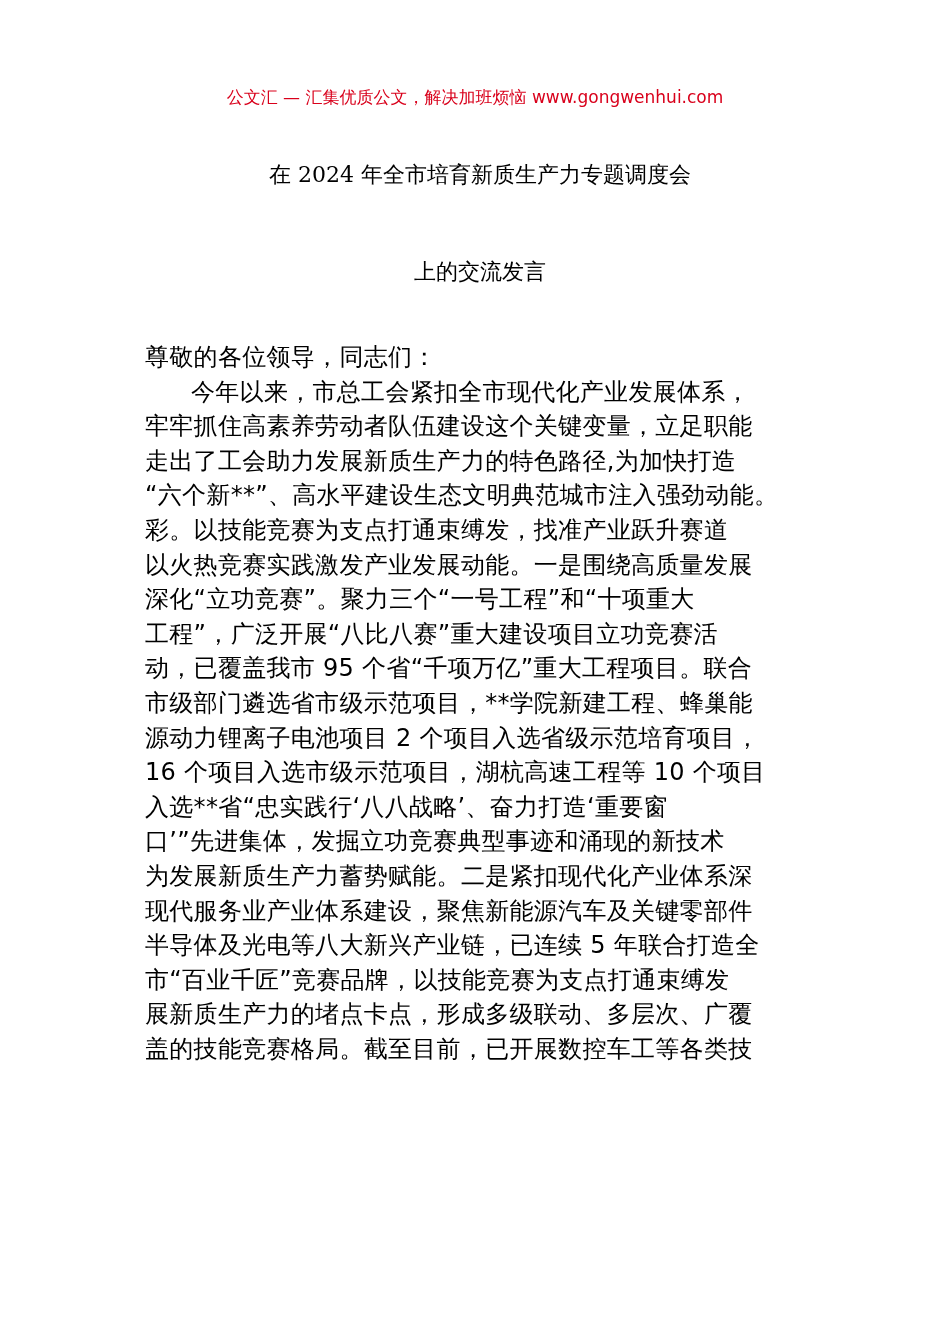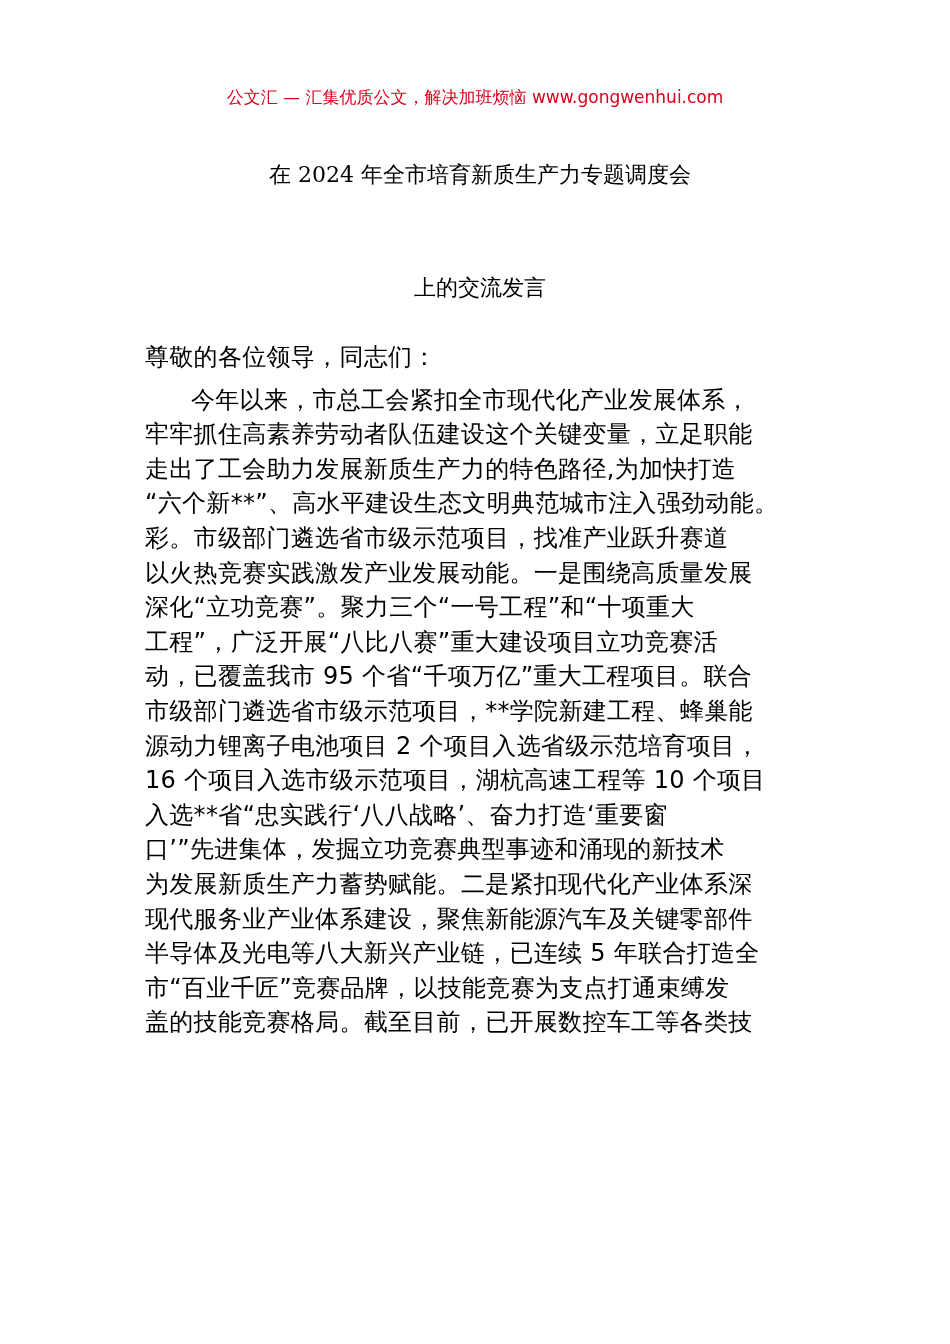--- a/index.html
+++ b/index.html
@@ -3,47 +3,48 @@
 <meta charset="utf-8">
 <style>
   html, body { margin: 0; padding: 0; background: #ffffff; }
   body { width: 950px; height: 1344px; position: relative; overflow: hidden;
          font-family: "DejaVu Sans", "Liberation Sans", sans-serif; color: #000; }
   .banner { position: absolute; top: 86px; left: 0; width: 950px; text-align: center;
             color: #d9001b; font-size: 17px; line-height: 22px; }
   .title { position: absolute; left: 140px; width: 680px; text-align: center;
            font-family: "DejaVu Serif", "Liberation Serif", serif; font-size: 22px; line-height: 40px; }
   .t1 { top: 155px; }
-  .t2 { top: 268px; }
+  .t2 { top: 252px; }
   .body { position: absolute; top: 340px; left: 145px; width: 700px; }
   .line { font-size: 24px; line-height: 34.6px; white-space: nowrap; letter-spacing: 0.3px; }
-  .indent { padding-left: 46px; margin-top: 8px; }
+  .indent { padding-left: 46px; }
 </style>
 </head>
 <body>
 
 <div class="banner">公文汇 — 汇集优质公文，解决加班烦恼 www.gongwenhui.com</div>
 
 <div class="title t1">在 2024 年全市培育新质生产力专题调度会</div>
 <div class="title t2">上的交流发言</div>
 
 <div class="body">
   <div class="line">尊敬的各位领导，同志们：</div>
   <div class="line indent">今年以来，市总工会紧扣全市现代化产业发展体系，</div>
   <div class="line">牢牢抓住高素养劳动者队伍建设这个关键变量，立足职能</div>
   <div class="line">走出了工会助力发展新质生产力的特色路径,为加快打造</div>
   <div class="line">“六个新**”、高水平建设生态文明典范城市注入强劲动能。</div>
-  <div class="line">彩。市级部门遴选省市级示范项目，找准产业跃升赛道</div>
+  <div class="line">彩。以技能竞赛为支点打通束缚发，找准产业跃升赛道</div>
   <div class="line">以火热竞赛实践激发产业发展动能。一是围绕高质量发展</div>
   <div class="line">深化“立功竞赛”。聚力三个“一号工程”和“十项重大</div>
   <div class="line">工程”，广泛开展“八比八赛”重大建设项目立功竞赛活</div>
   <div class="line">动，已覆盖我市 95 个省“千项万亿”重大工程项目。联合</div>
   <div class="line">市级部门遴选省市级示范项目，**学院新建工程、蜂巢能</div>
   <div class="line">源动力锂离子电池项目 2 个项目入选省级示范培育项目，</div>
   <div class="line">16 个项目入选市级示范项目，湖杭高速工程等 10 个项目</div>
   <div class="line">入选**省“忠实践行‘八八战略’、奋力打造‘重要窗</div>
   <div class="line">口’”先进集体，发掘立功竞赛典型事迹和涌现的新技术</div>
   <div class="line">为发展新质生产力蓄势赋能。二是紧扣现代化产业体系深</div>
   <div class="line">现代服务业产业体系建设，聚焦新能源汽车及关键零部件</div>
   <div class="line">半导体及光电等八大新兴产业链，已连续 5 年联合打造全</div>
   <div class="line">市“百业千匠”竞赛品牌，以技能竞赛为支点打通束缚发</div>
+  <div class="line">展新质生产力的堵点卡点，形成多级联动、多层次、广覆</div>
   <div class="line">盖的技能竞赛格局。截至目前，已开展数控车工等各类技</div>
 </div>
 
 </body></html>

